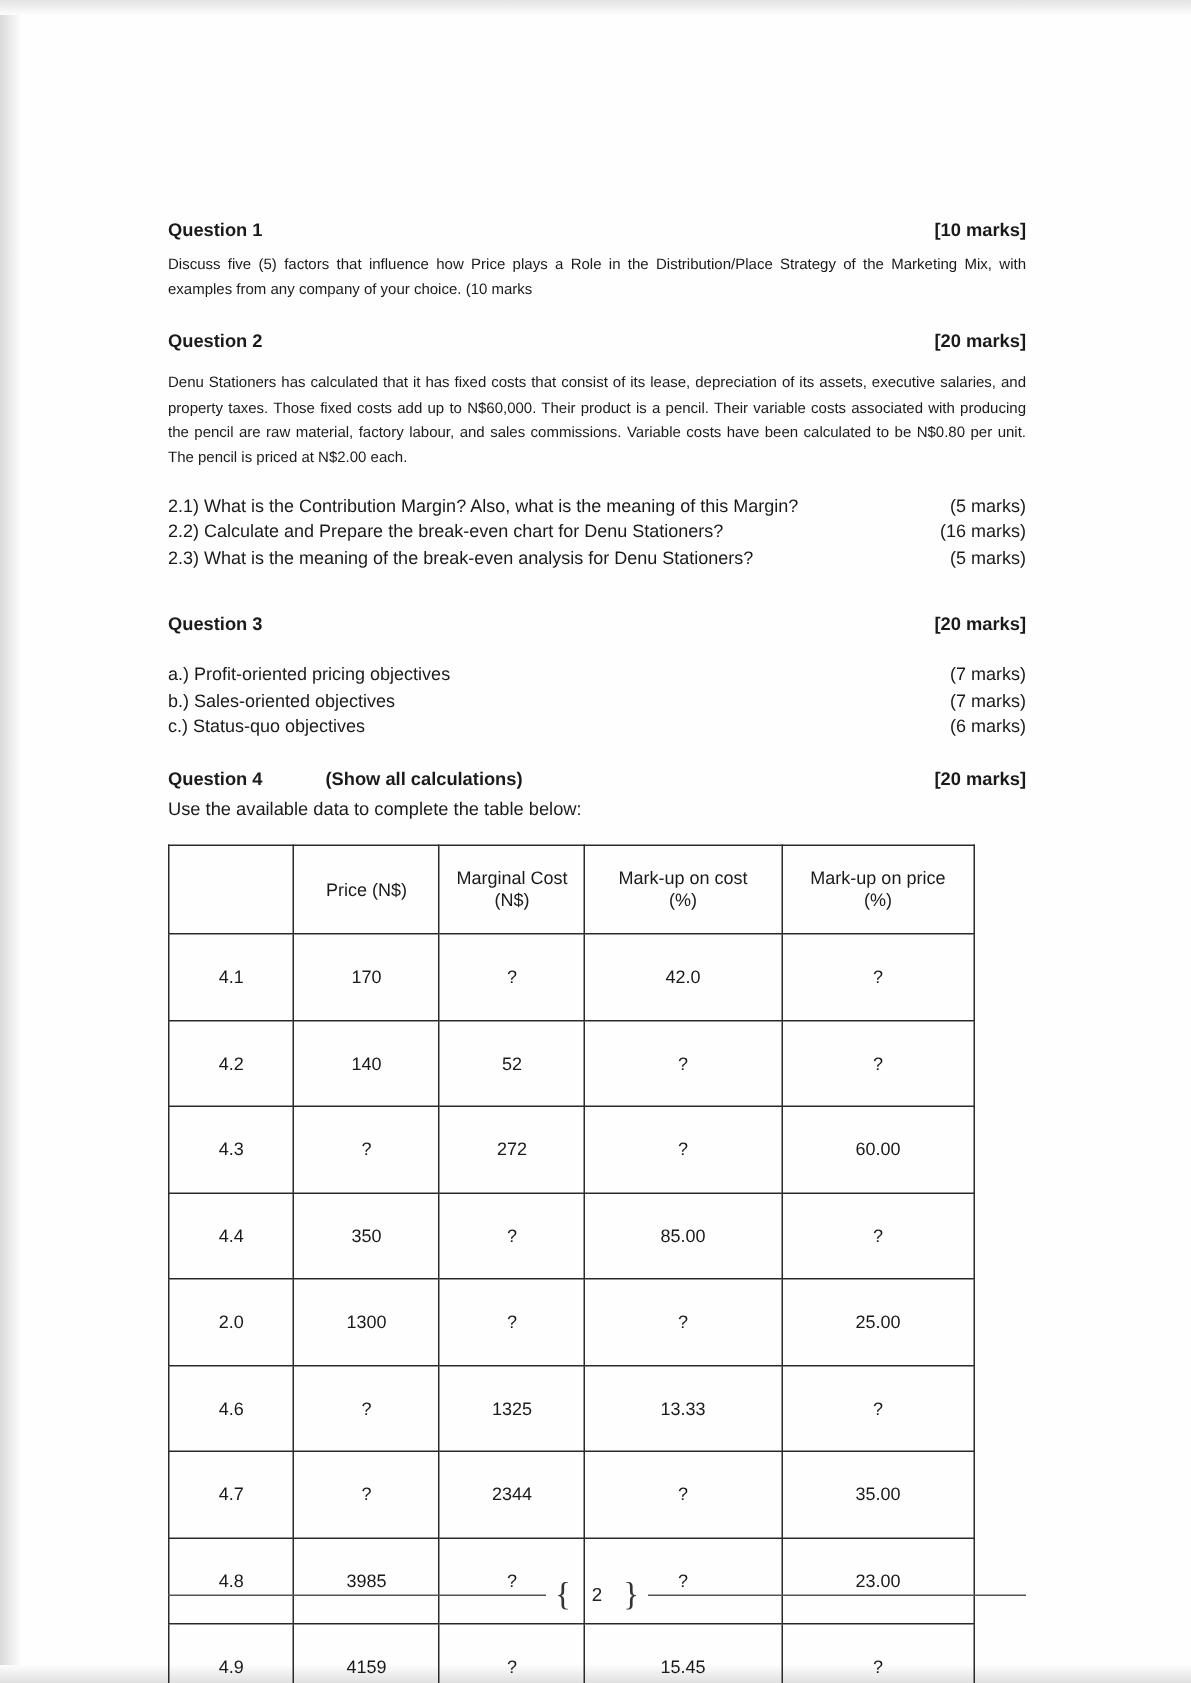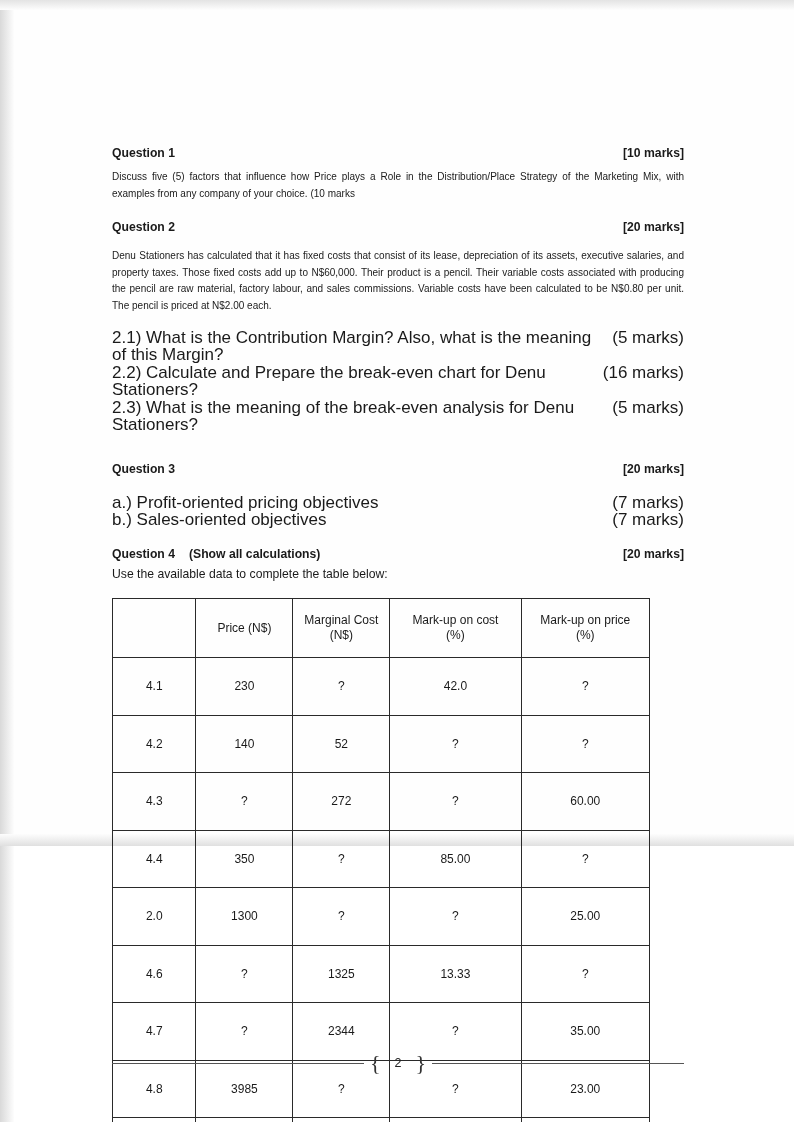--- a/index.html
+++ b/index.html
@@ -12,21 +12,21 @@
     height: 1122px;
     font-family: "Liberation Sans", sans-serif;
     color: #1a1a1a;
     position: relative;
     overflow: hidden;
   }
   .page {
     position: absolute;
     left: 0; top: 0;
     width: 794px;
-    height: 846px;
+    height: 1122px;
     background: #fefefe;
   }
   
   .scan-edge-left {
     position: absolute;
     left: 0; top: 0;
     width: 14px; height: 1122px;
     background: linear-gradient(to right, #d9d9d9, #fdfdfd);
   }
   .scan-edge-top {
@@ -49,37 +49,37 @@
   }
   .q-head {
     display: flex;
     justify-content: space-between;
     align-items: baseline;
     font-weight: bold;
     font-size: 12.2px;
   }
   .q-head .q-title-wrap {
     display: flex;
-    gap: 14px;
+    gap: 42px;
   }
   .para {
     font-size: 10px;
     line-height: 16.6px;
     text-align: justify;
     margin-top: 9px;
   }
   .para-left {
     font-size: 12.2px;
     line-height: 16.6px;
     text-align: left;
     margin-top: 9px;
   }
   .sub-list {
     margin-top: 14px;
-    font-size: 17px;
+    font-size: 12px;
     line-height: 17.5px;
   }
   .sub-row {
     display: flex;
     justify-content: space-between;
   }
   .sub-row .sub-text { flex: 0 1 auto; padding-right: 20px; }
   .sub-row .sub-mark { flex: 0 0 auto; white-space: nowrap; }
   .spacer-lg { height: 28px; }
   .spacer-md { height: 18px; }
@@ -189,20 +189,24 @@
     </div>
 
     <div class="sub-list" style="margin-top:18px;">
       <div class="sub-row">
         <span class="sub-text">a.) Profit-oriented pricing objectives</span>
         <span class="sub-mark">(7 marks)</span>
       </div>
       <div class="sub-row">
         <span class="sub-text">b.) Sales-oriented objectives</span>
         <span class="sub-mark">(7 marks)</span>
+      </div>
+      <div class="sub-row">
+        <span class="sub-text">c.) Status-quo objectives</span>
+        <span class="sub-mark">(6 marks)</span>
       </div>
     </div>
 
     <div class="spacer-md"></div>
 
     <div class="q-head">
       <span class="q-title-wrap">
         <span>Question 4</span>
         <span>(Show all calculations)</span>
       </span>
@@ -234,21 +238,21 @@
           </th>
           <th>
             <div>Mark-up on price</div>
             <div>(%)</div>
           </th>
         </tr>
       </thead>
       <tbody>
         <tr>
           <td>4.1</td>
-          <td>230</td>
+          <td>170</td>
           <td>?</td>
           <td>42.0</td>
           <td>?</td>
         </tr>
         <tr>
           <td>4.2</td>
           <td>140</td>
           <td>52</td>
           <td>?</td>
           <td>?</td>

